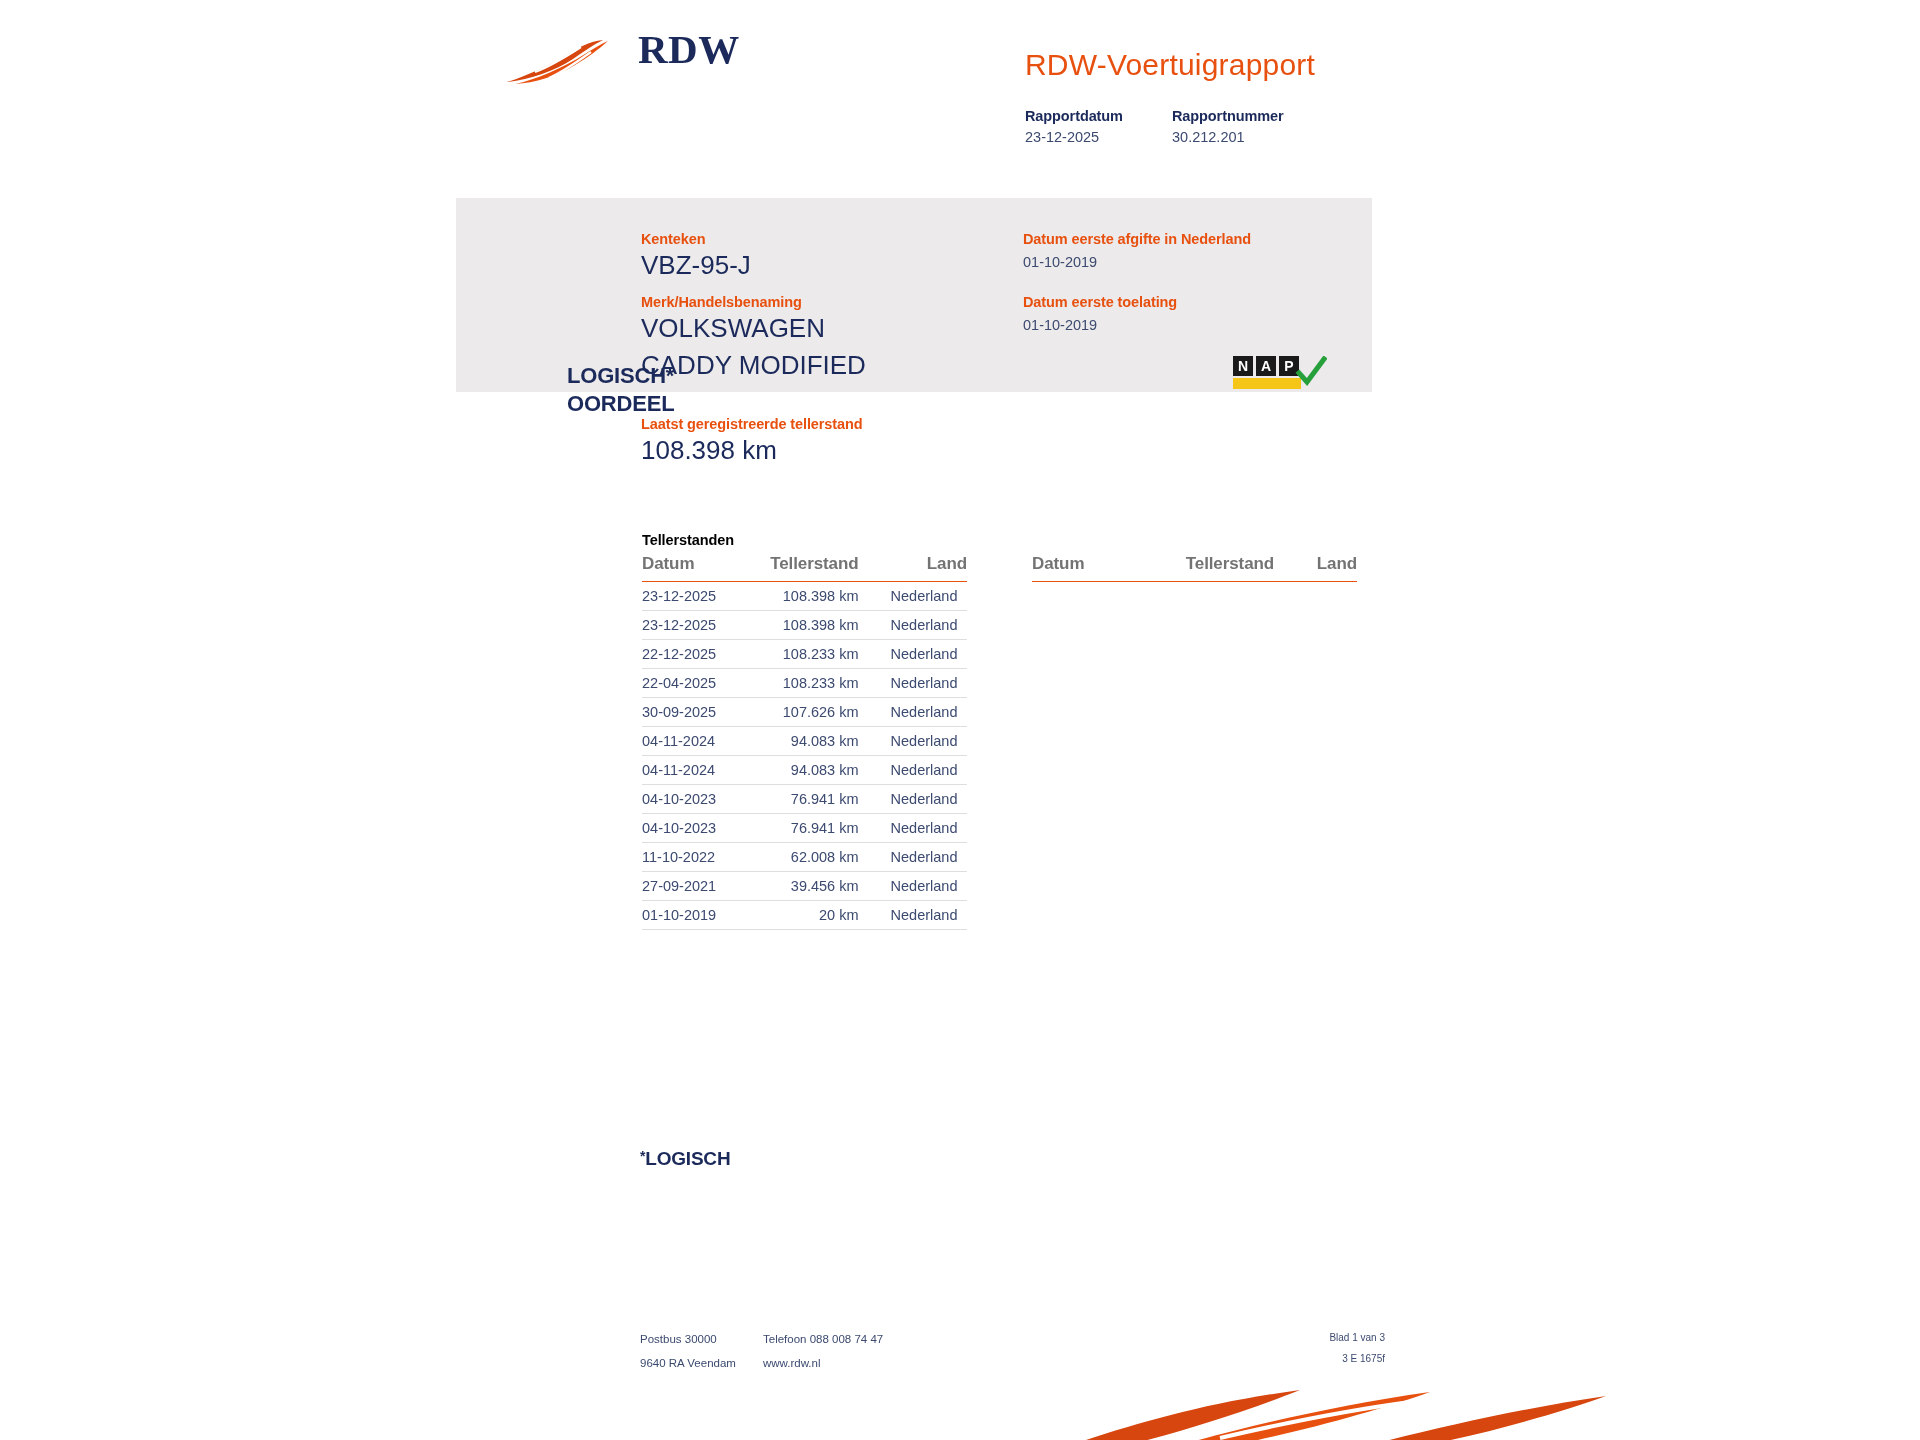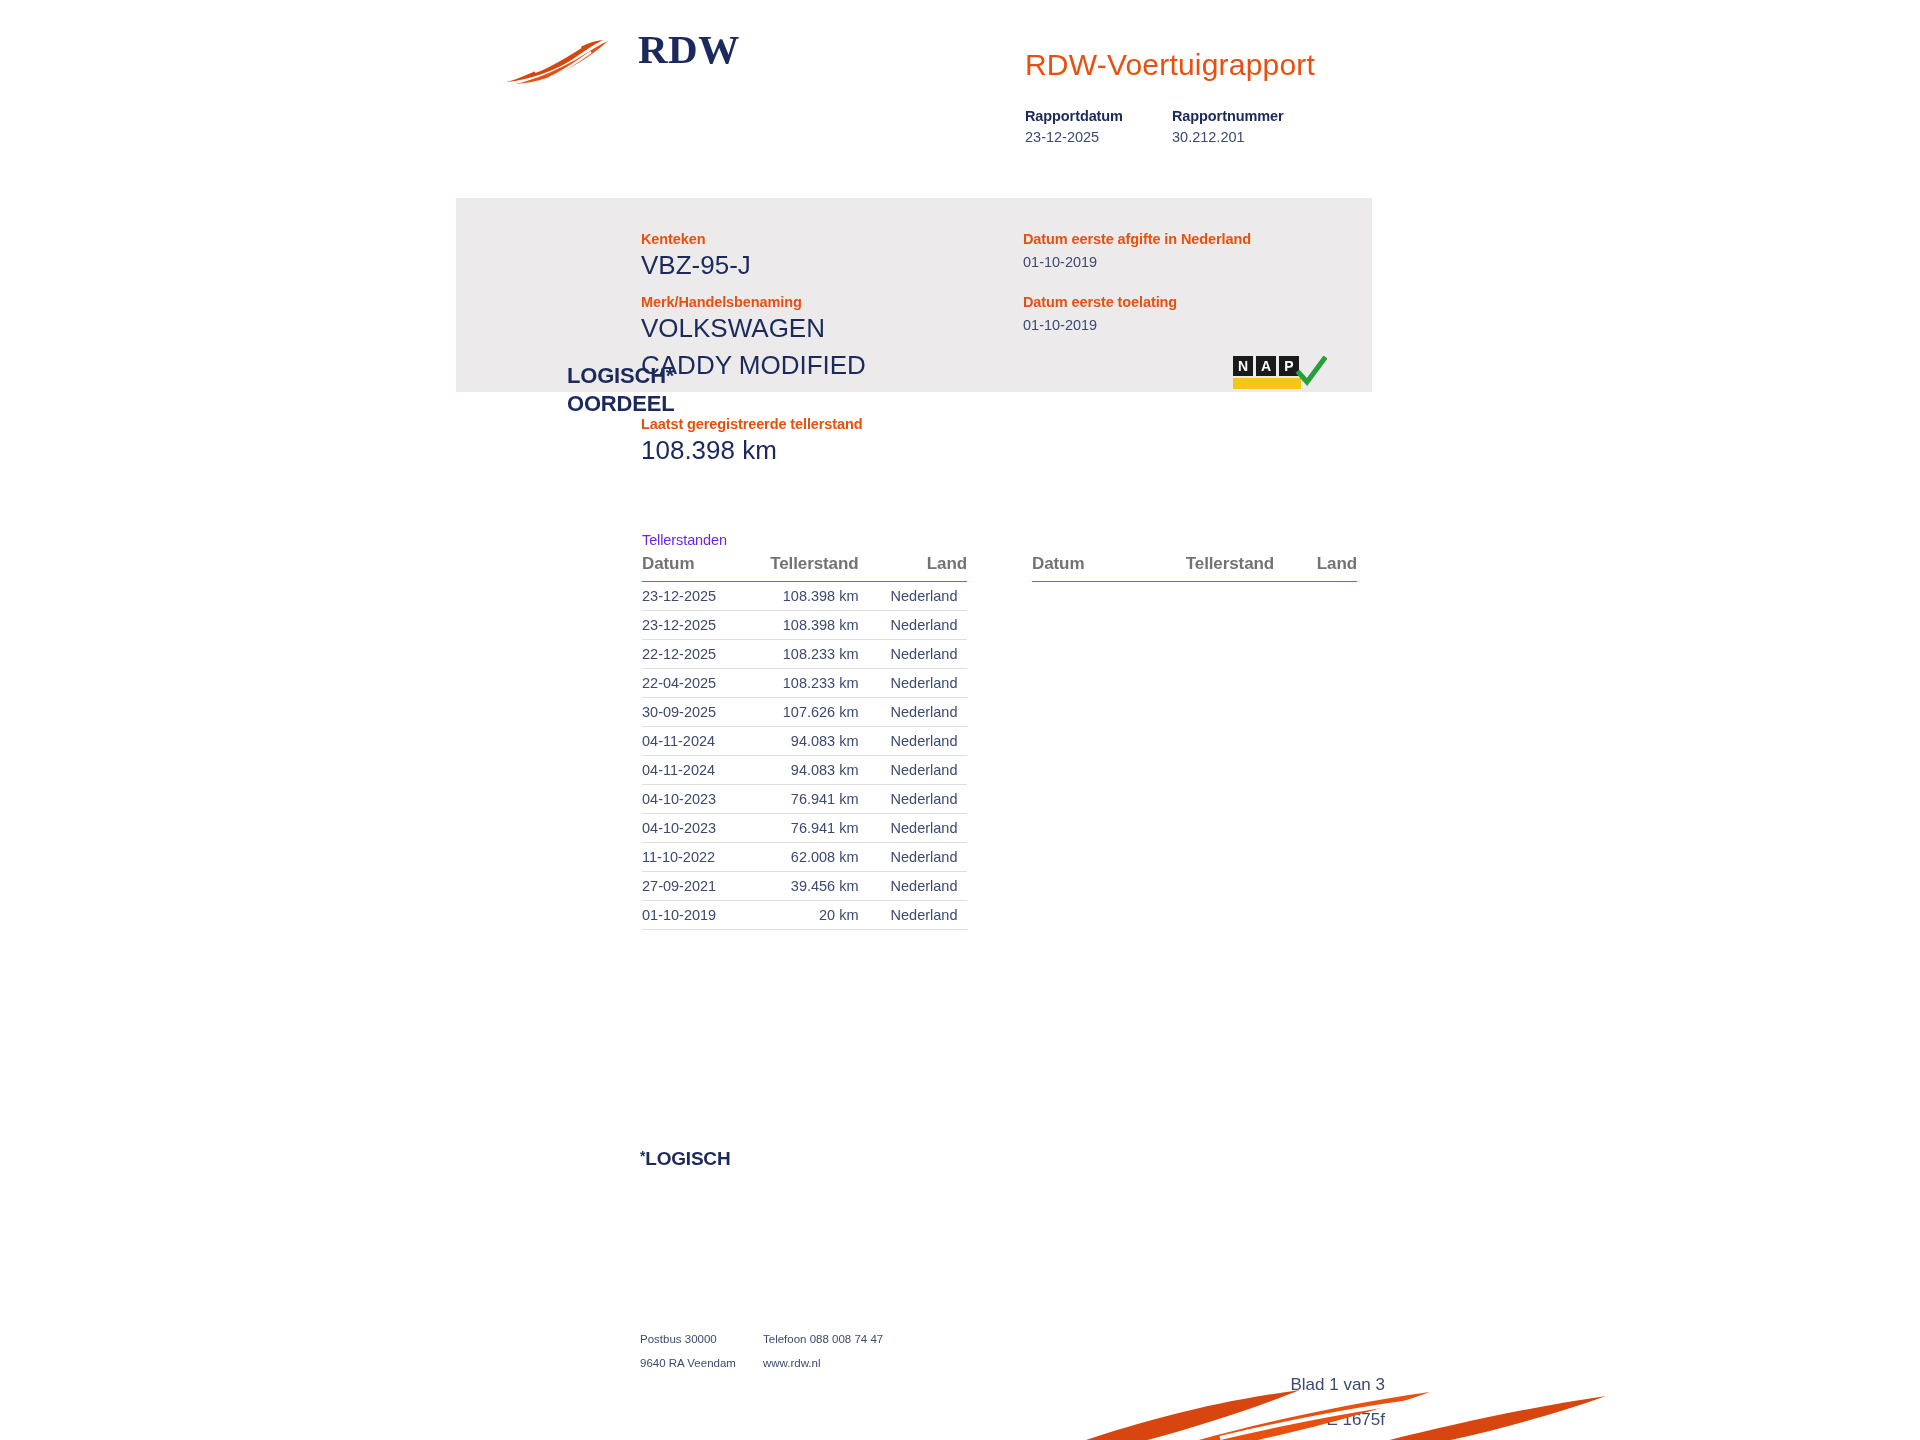--- a/index.html
+++ b/index.html
@@ -166,22 +166,22 @@
     left: 62px; top: 0px;
     width: 32px; height: 33px;
   }
 
   
   .tell-title {
     position: absolute;
     left: 642px;
     top: 532px;
     font-size: 14.5px;
-    font-weight: 400;
-    color: #6d28d9;
+    font-weight: 700;
+    color: #000000;
     letter-spacing: -0.1px;
   }
   .tbl {
     position: absolute;
     border-collapse: collapse;
   }
   .tbl-left { left: 642px; top: 554px; width: 325px; }
   .tbl-right { left: 1032px; top: 554px; width: 325px; }
   .tbl th {
     font-size: 17px;
@@ -232,24 +232,24 @@
     width: 740px;
     font-size: 11.5px;
     color: #3c4a70;
     line-height: 2.05;
   }
   .footer-col-a { position: absolute; left: 0; top: 0; }
   .footer-col-b { position: absolute; left: 123px; top: 0; }
   .footer-right {
     position: absolute;
     left: 1225px;
-    top: 1368px;
+    top: 1328px;
     width: 160px;
     text-align: right;
-    font-size: 17px;
+    font-size: 10px;
     color: #3c4a70;
     line-height: 2.05;
   }
 
   .bottom-graphic {
     position: absolute;
     left: 1050px;
     top: 1380px;
     width: 560px;
     height: 70px;

